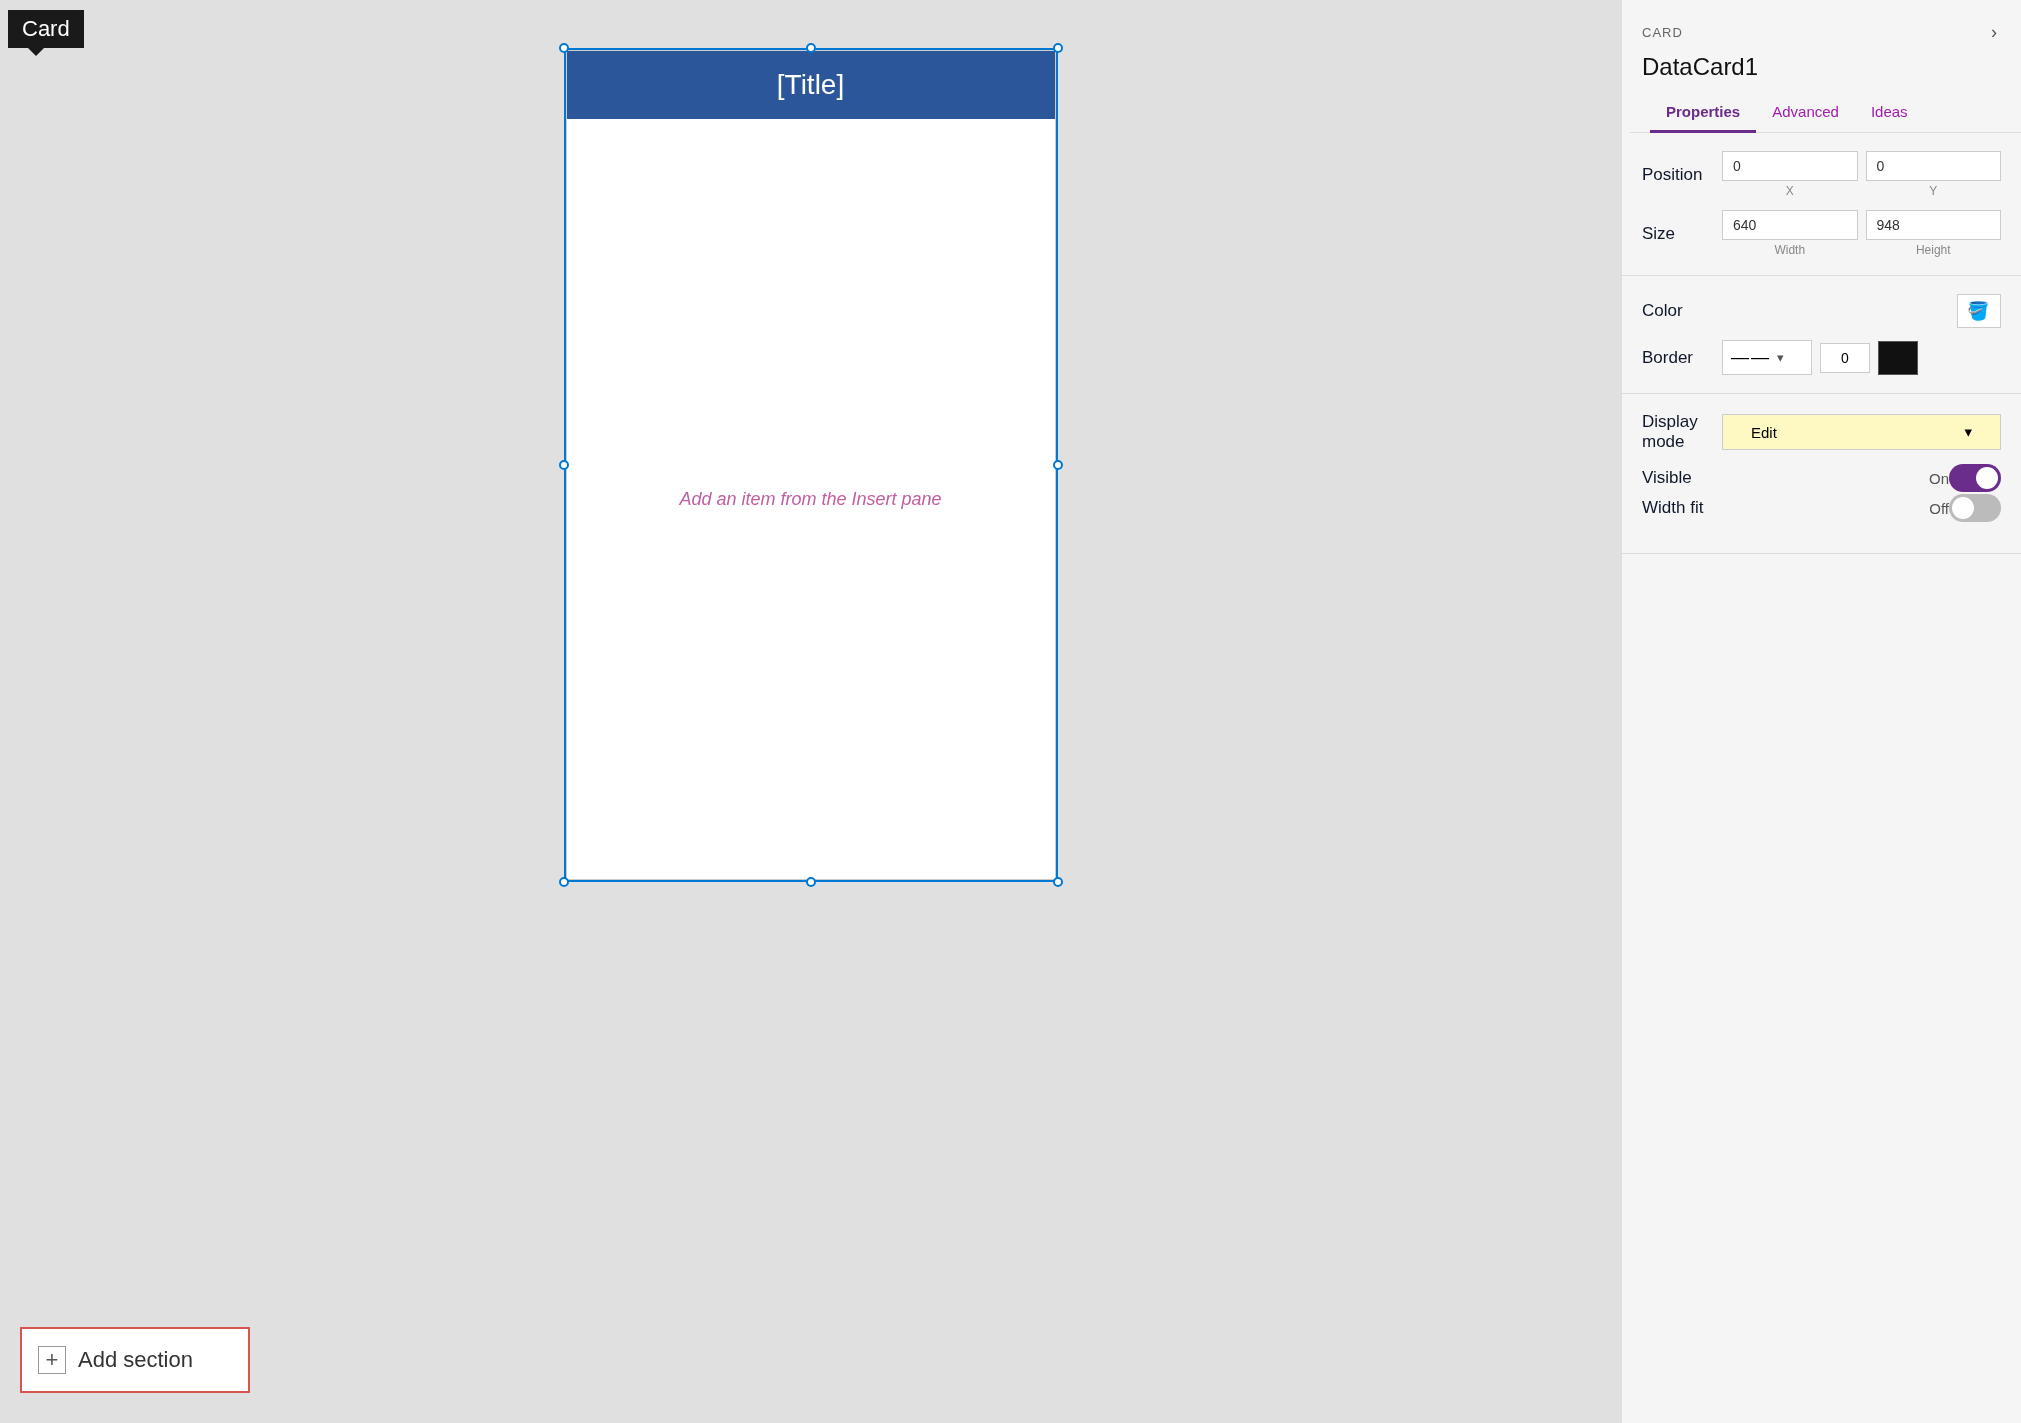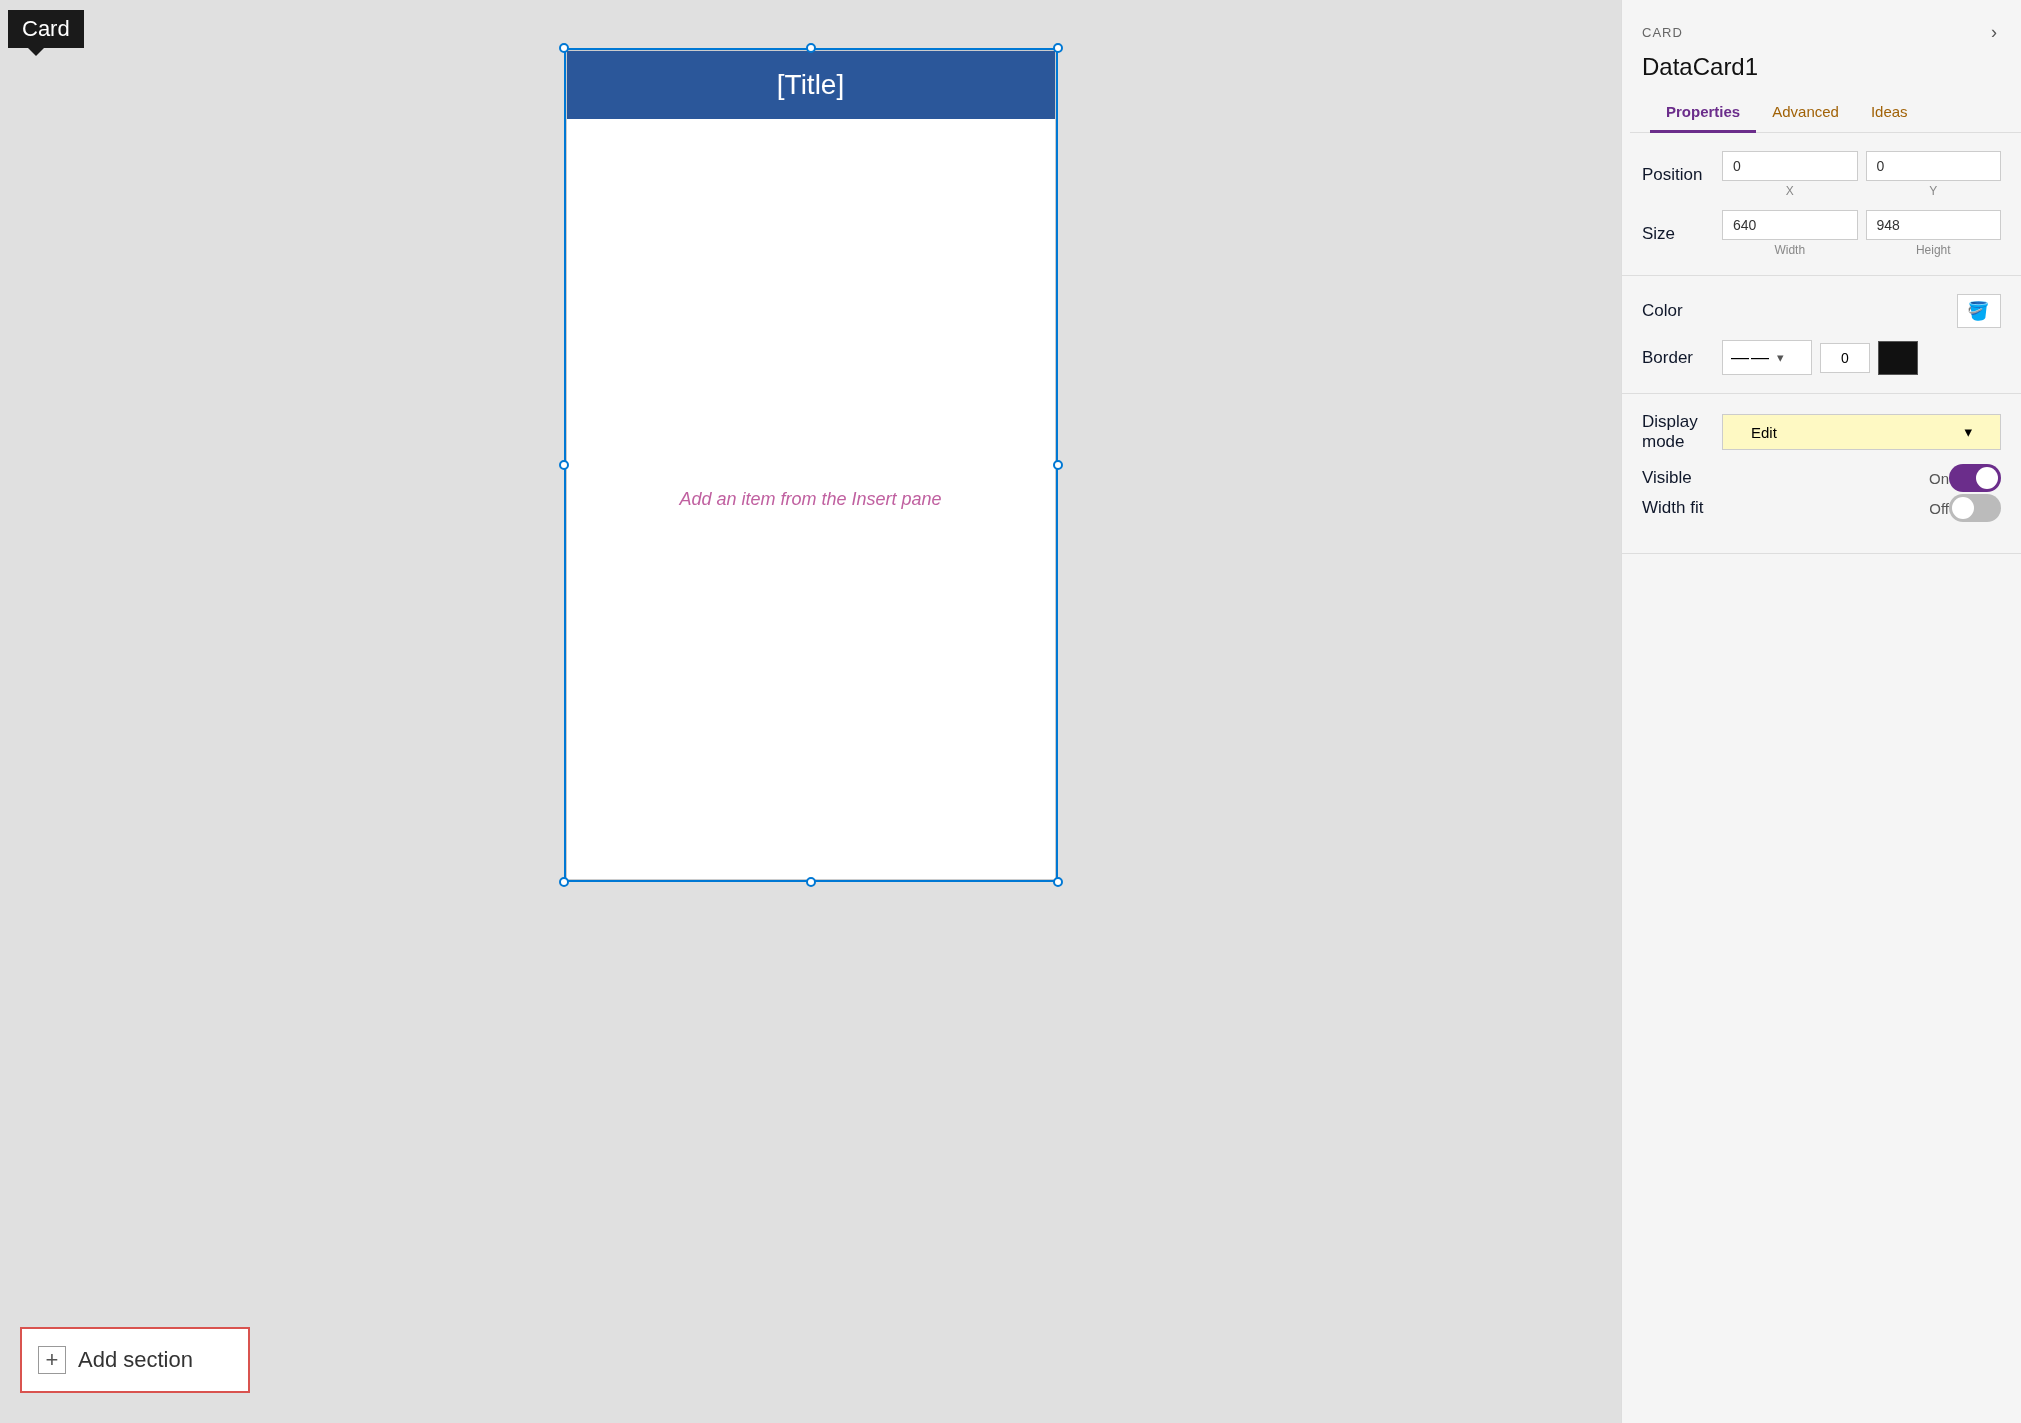--- a/index.html
+++ b/index.html
@@ -185,21 +185,21 @@
       gap: 0;
       padding: 12px 20px 0 20px;
       border-bottom: 1px solid #ddd;
       margin-left: 8px;
     }
 
     .panel-tab {
       padding: 10px 16px;
       font-size: 15px;
       cursor: pointer;
-      color: #a16207;
+      color: #a21caf;
       border-bottom: 3px solid transparent;
       margin-bottom: -1px;
     }
 
     .panel-tab.active {
       color: #6b2d8b;
       border-bottom: 3px solid #6b2d8b;
       font-weight: 600;
     }
 

